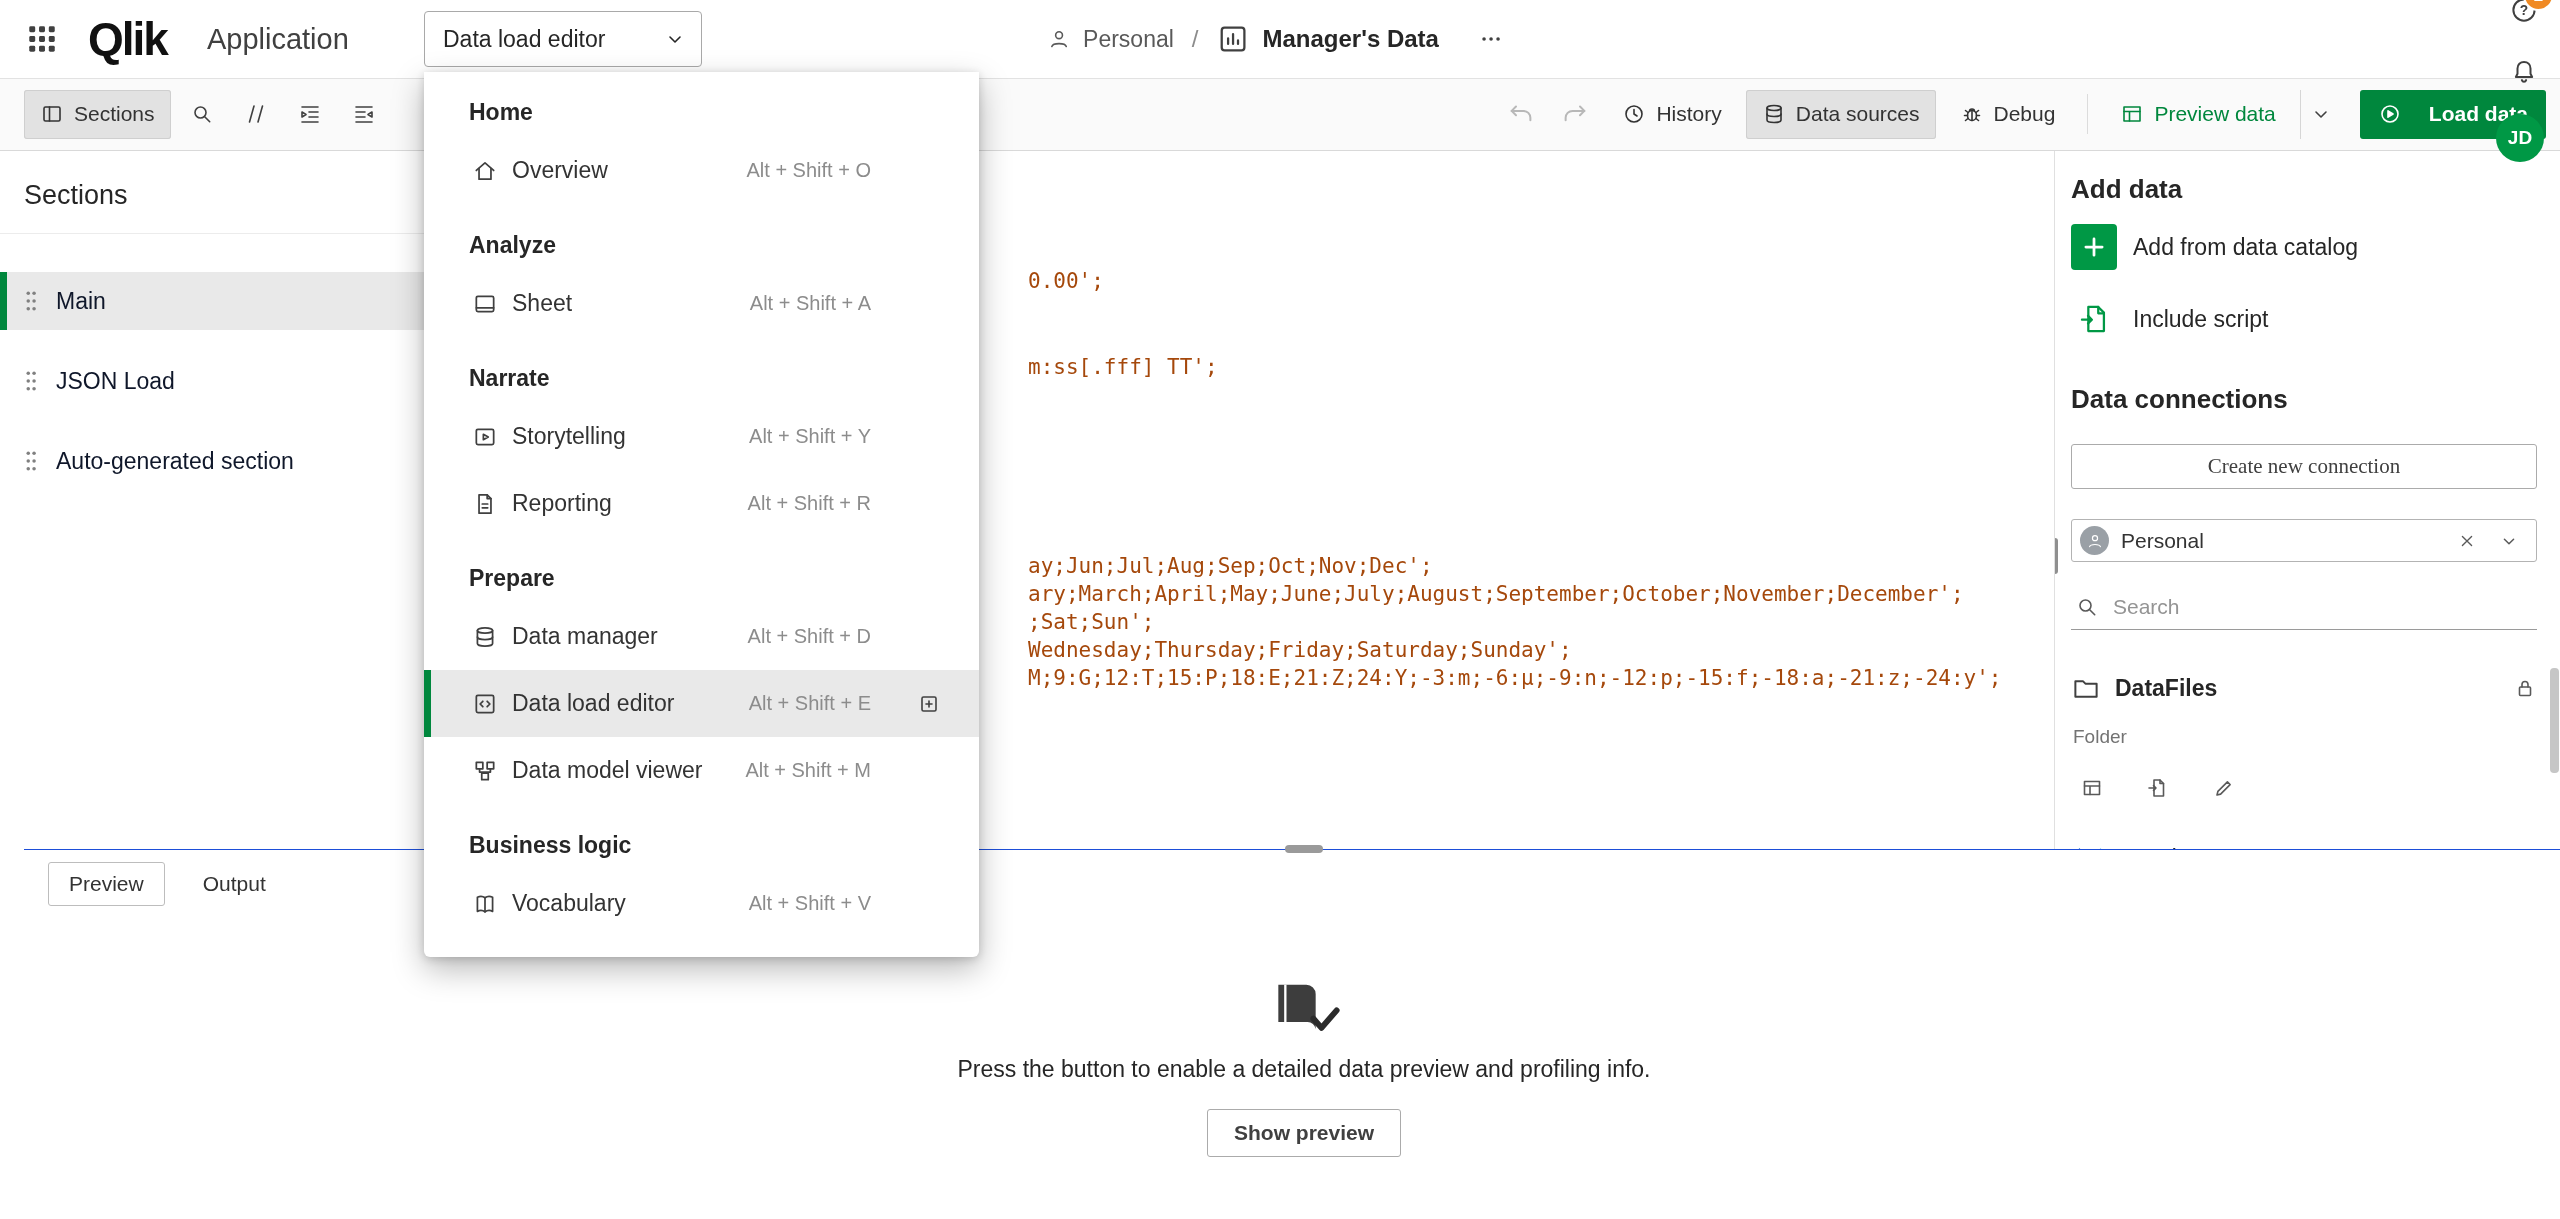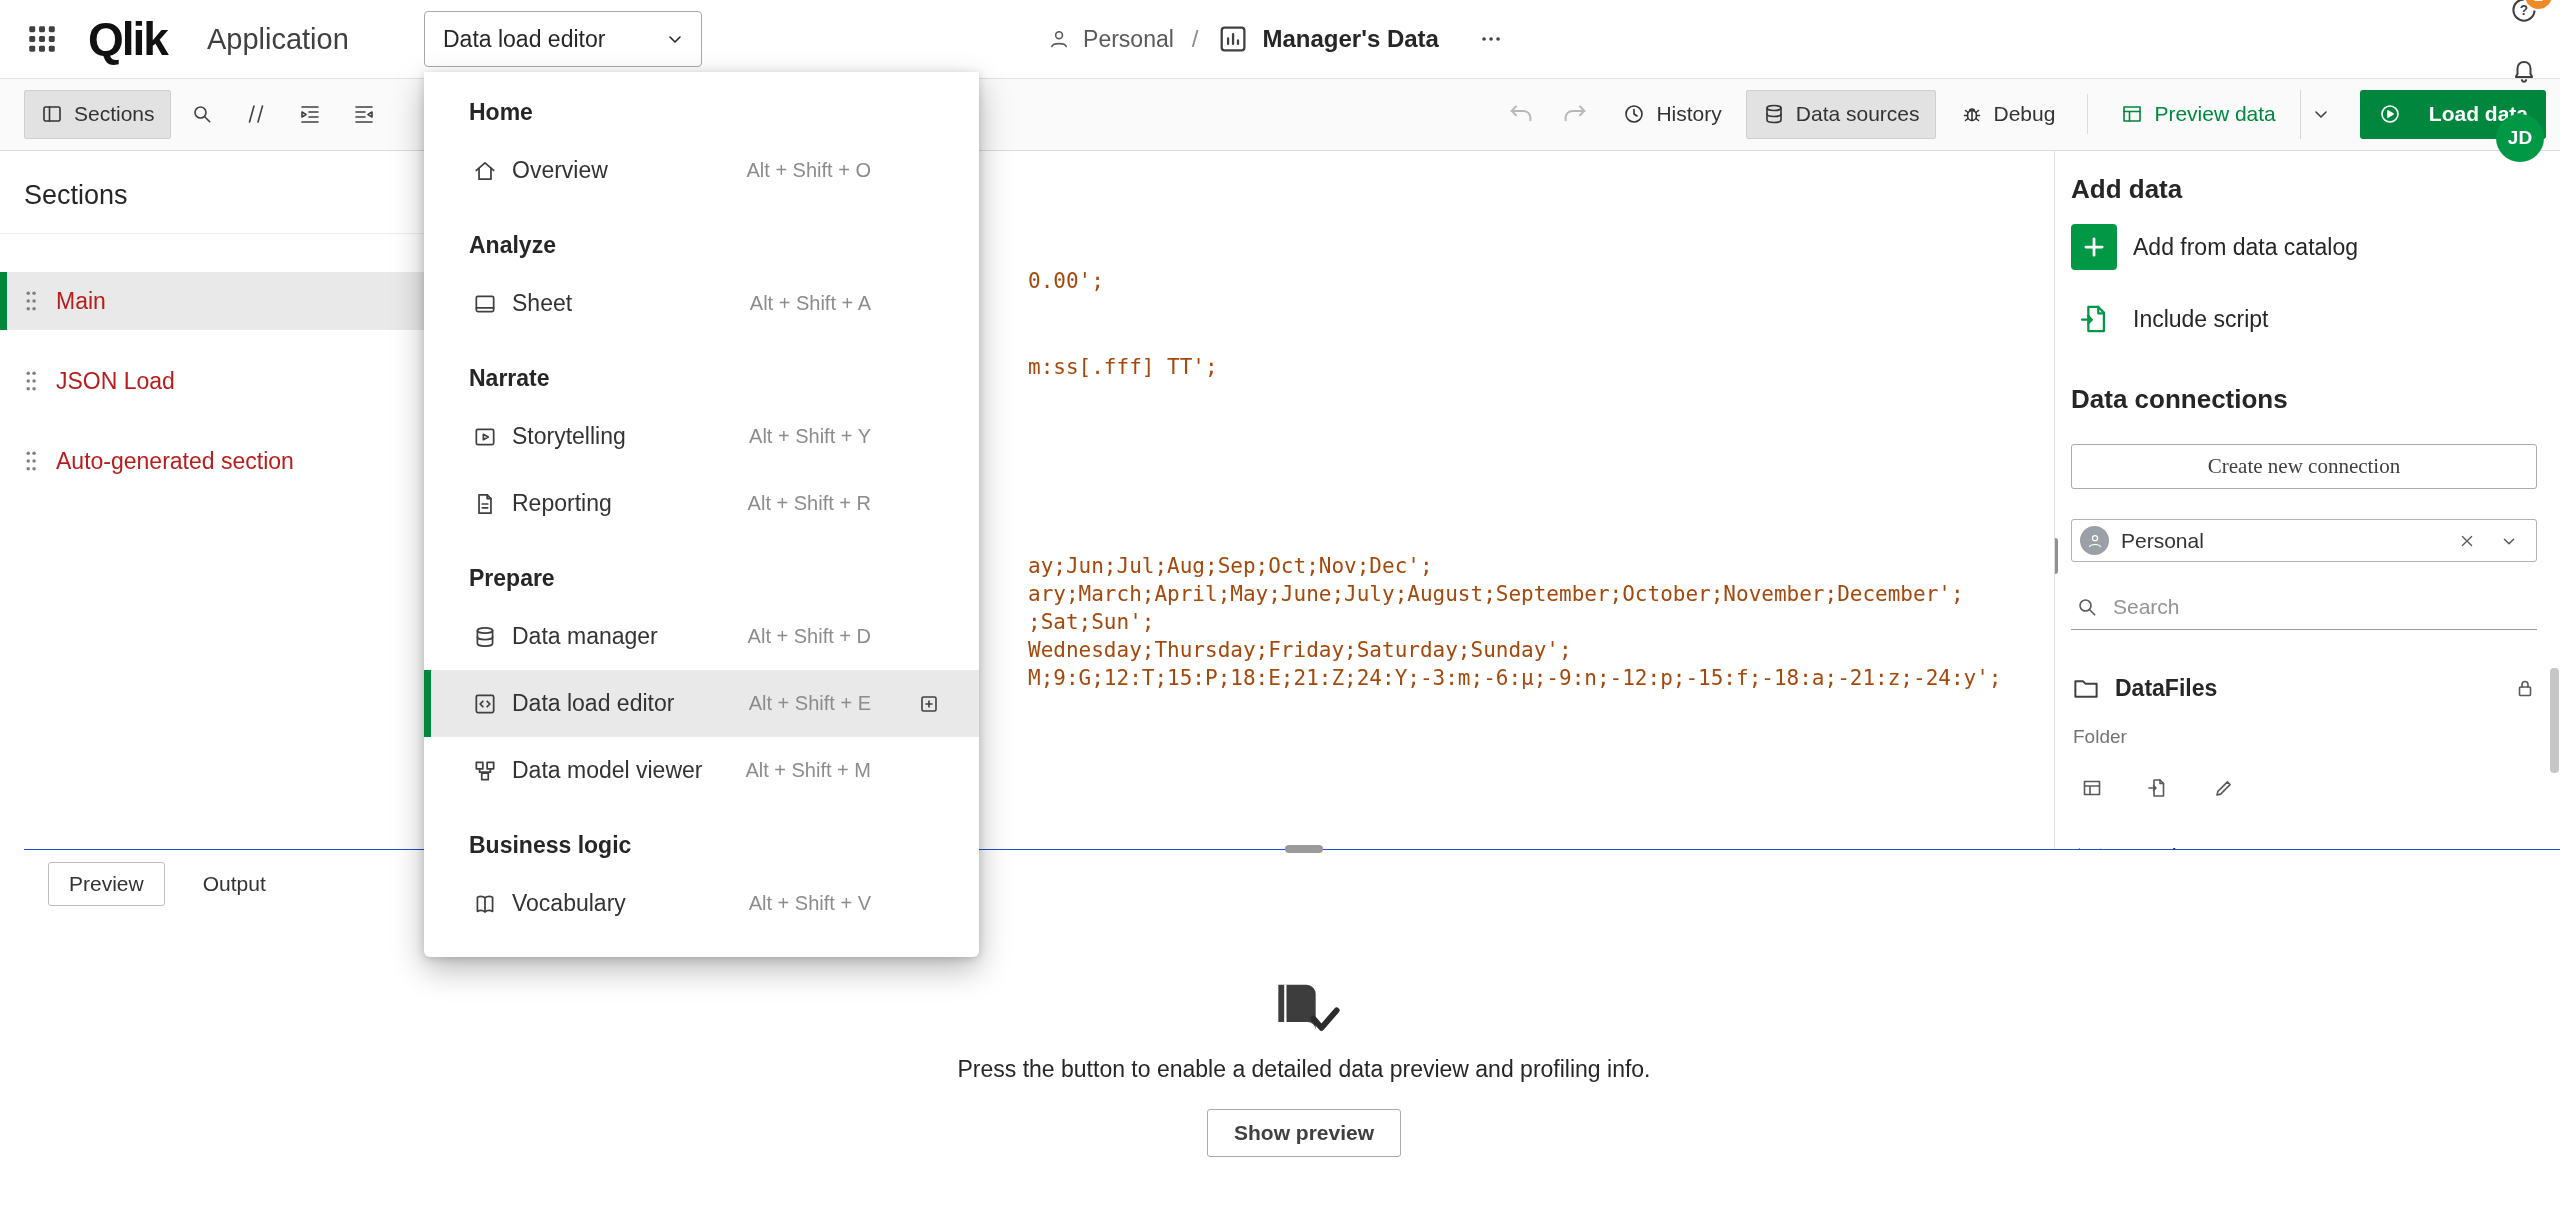--- a/index.html
+++ b/index.html
@@ -56,21 +56,21 @@
   .btn-load{height:49px;display:flex;align-items:center;gap:27px;padding:0 18px;margin-left:10px;
             background:var(--accent_green,#00873d);color:#fff;font-size:21px;font-weight:700;border-radius:3px;}
 
   
   .sections-panel{position:absolute;top:150px;left:0;width:424px;height:699px;background:#fff;
                   border-right:1px solid #e0e0e0;z-index:5;}
   .panel-title{padding:30px 24px 22px;font-size:27px;color:#262626;}
   .panel-divider{height:1px;background:#ececec;}
   .sections-list{list-style:none;margin:38px 0 0;padding:0;}
   .section-item{height:58px;margin-bottom:22px;display:flex;align-items:center;gap:18px;
-                padding:0 24px;font-size:23px;color:#b91c1c;}
+                padding:0 24px;font-size:23px;color:#0f172a;}
   .section-item.selected{background:var(--selected_gray,#e9e9e9);
                 box-shadow:inset 7px 0 0 var(--accent_green,#00873d);}
 
   
   .editor{position:absolute;top:150px;left:424px;width:1630px;height:699px;background:#fff;overflow:hidden;}
   .code-line{position:absolute;left:604px;font-family:"DejaVu Sans Mono",monospace;font-size:21px;
              line-height:28px;color:var(--code_orange,#a5480b);white-space:pre;}
 
   
   .bottom-panel{position:absolute;top:849px;left:0;width:2560px;height:370px;background:#fff;

